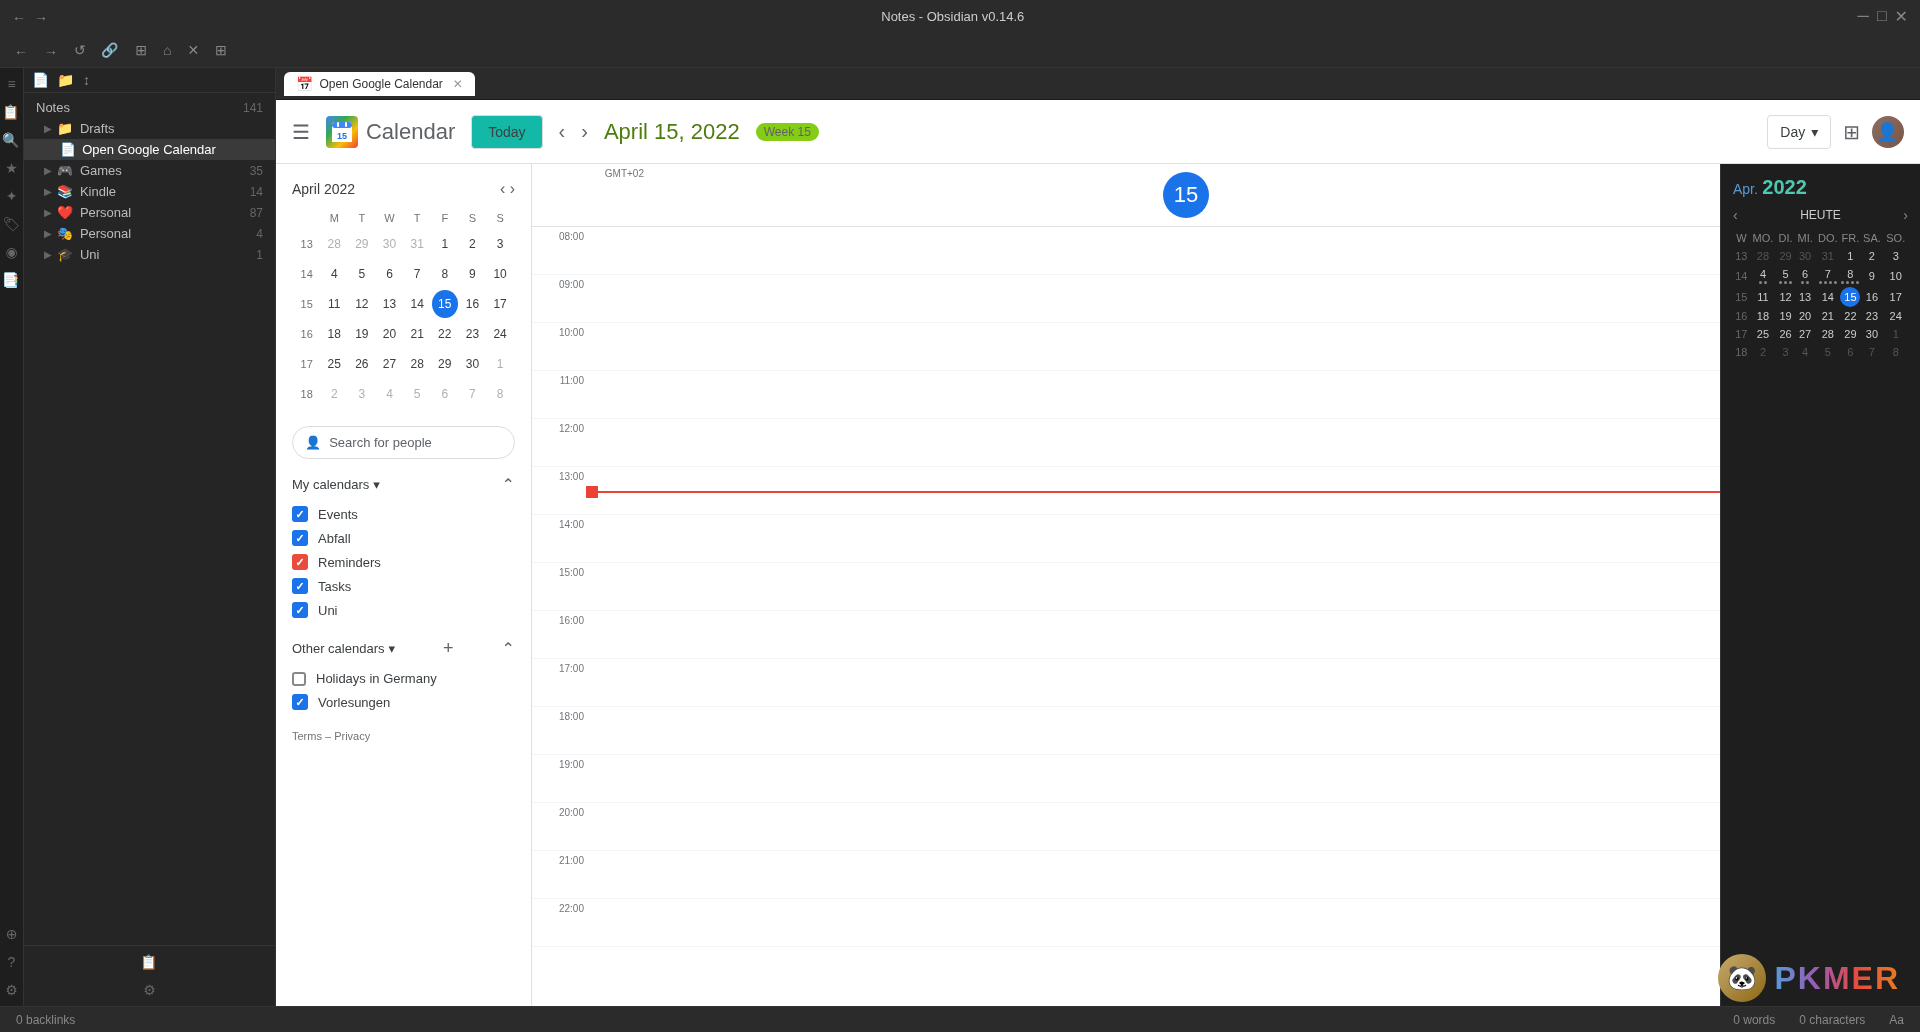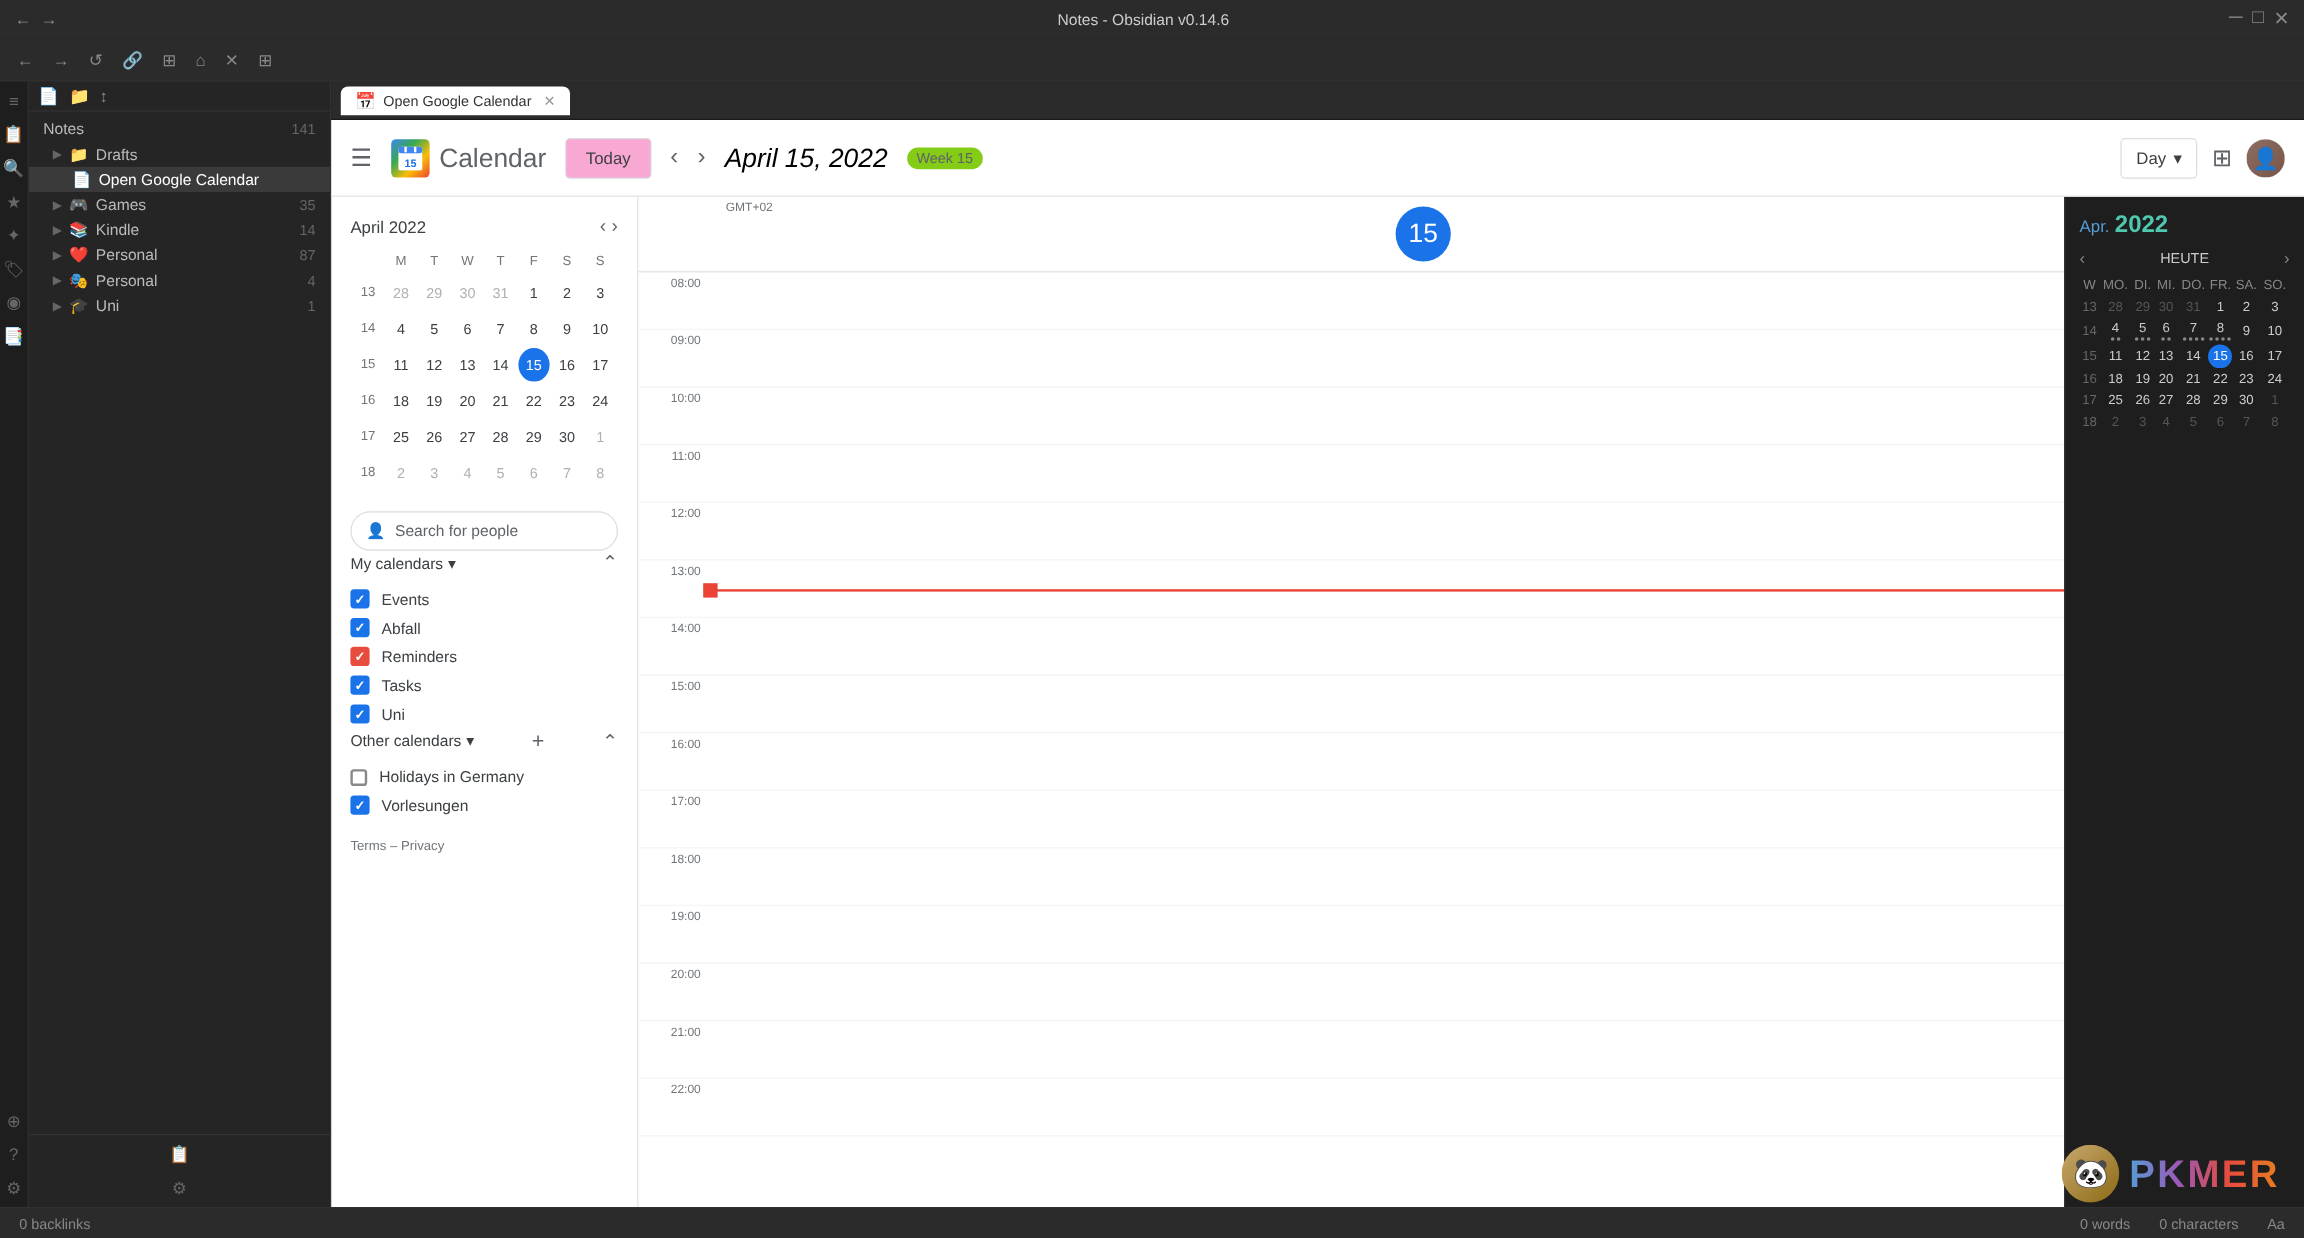--- a/index.html
+++ b/index.html
@@ -77,21 +77,21 @@
     .cal-logo-icon {
       width: 32px; height: 32px;
       background: linear-gradient(135deg, #4285f4, #34a853, #fbbc04, #ea4335);
       border-radius: 4px;
       display: flex; align-items: center; justify-content: center;
       font-size: 14px; font-weight: bold; color: #fff;
     }
     .cal-logo-text { font-size: 22px; color: #5f6368; font-weight: 400; }
     .cal-today-btn {
       border: 1px solid #dadce0;
-      background: #f9a8d4;
+      background: #14b8a6;
       color: #3c4043;
       padding: 8px 16px;
       border-radius: 4px;
       font-size: 14px;
       cursor: pointer;
     }
     .cal-nav-btn { color: #5f6368; font-size: 20px; cursor: pointer; background: none; border: none; }
     .cal-week-badge { font-size: 12px; color: #5f6368; background: #84cc16; padding: 2px 8px; border-radius: 12px; }
     .cal-header-right { margin-left: auto; display: flex; align-items: center; gap: 12px; }
     .cal-view-btn {
@@ -175,21 +175,21 @@
       padding: 8px 12px;
       border: 1px solid #dadce0;
       border-radius: 24px;
       margin-top: 16px;
       cursor: pointer;
       color: #5f6368;
       font-size: 13px;
     }
 
     
-    .cal-section { }
+    .cal-section { margin-top: 16px; }
     .cal-section-header {
       display: flex;
       align-items: center;
       justify-content: space-between;
       margin-bottom: 8px;
     }
     .cal-section-title { font-size: 13px; color: #3c4043; font-weight: 500; display: flex; align-items: center; gap: 4px; cursor: pointer; }
     .cal-section-collapse { color: #5f6368; font-size: 16px; cursor: pointer; }
     .cal-section-add { color: #5f6368; font-size: 18px; cursor: pointer; }
     .cal-item {
@@ -612,21 +612,21 @@
               <text x="10" y="17" text-anchor="middle" font-size="9" font-weight="bold" fill="#1a73e8">15</text>
               <rect x="5" y="0" width="2" height="5" rx="1" fill="#fff"></rect>
               <rect x="13" y="0" width="2" height="5" rx="1" fill="#fff"></rect>
             </svg>
           </div>
           <span class="cal-logo-text">Calendar</span>
         </div>
         <button class="cal-today-btn">Today</button>
         <button class="cal-nav-btn">‹</button>
         <button class="cal-nav-btn">›</button>
-        <span style="font-size:22px; color:#000000; font-weight:400;font-style:italic;">April 15, 2022</span>
+        <span style="font-size:22px; color:#4d7c0f; font-weight:400;">April 15, 2022</span>
         <span class="cal-week-badge">Week 15</span>
         <div class="cal-header-right">
           <button class="cal-view-btn">
             <span>Day</span>
             <span>▾</span>
           </button>
           <span class="cal-grid-icon">⊞</span>
           <div class="cal-avatar">
             <div class="cal-avatar-img">👤</div>
           </div>

